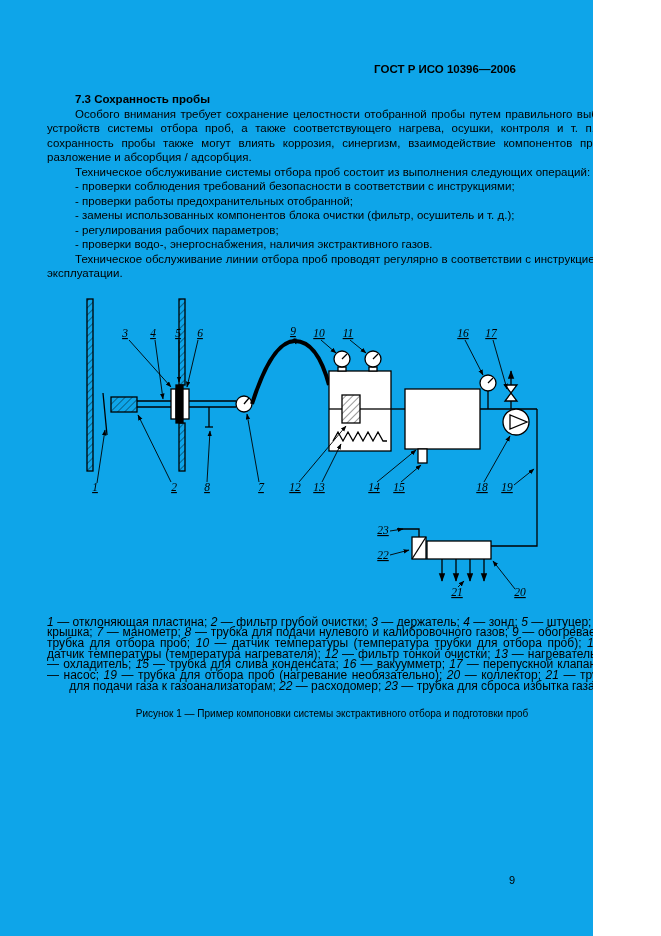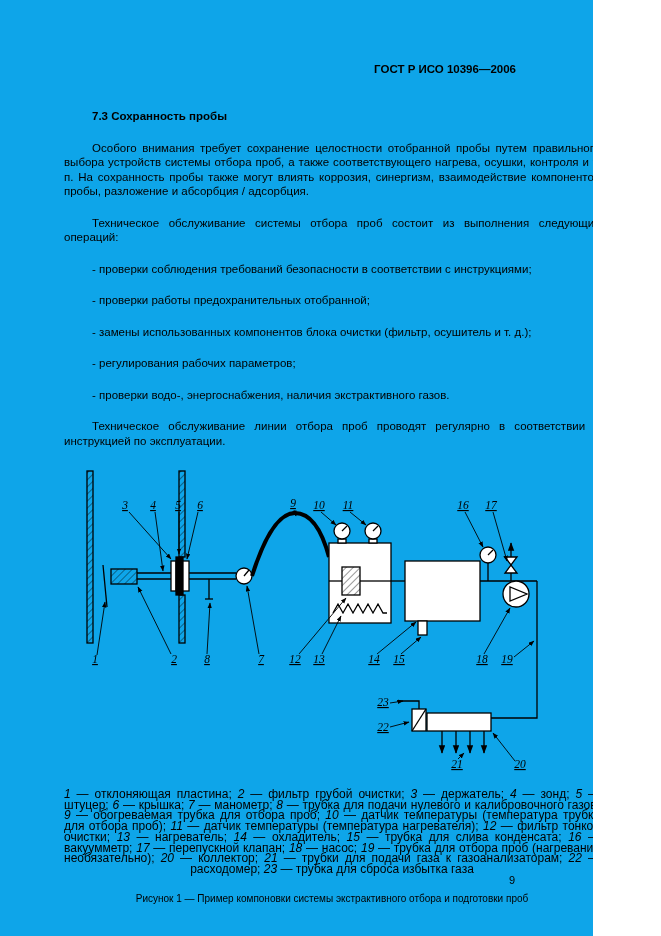--- a/index.html
+++ b/index.html
@@ -3,21 +3,21 @@
 <meta charset="utf-8">
 <style>
   * { margin:0; padding:0; box-sizing:border-box; }
   html,body { background:#ffffff; }
   .page {
     position:relative; width:593px; height:936px; background:#0ea5e9;
     font-family:"Liberation Sans", sans-serif; color:#000; overflow:hidden;
   }
   .doc-header { position:absolute; top:63px; right:77px; font-size:11.5px; font-weight:700; }
   .content { position:absolute; left:47px; top:92px; width:570px; font-size:11.5px; line-height:14.5px; }
-  p { margin:17px; }
+  p { margin:0; }
   p.h { font-weight:700; text-indent:28px; }
   p.body { text-align:justify; text-indent:28px; }
   p.li { text-align:left; text-indent:28px; }
   .figure { position:relative; height:320px; margin-top:12px; }
   .figure svg { position:absolute; left:12px; top:0; }
   .legend { font-size:12px; line-height:10.7px; text-align:justify; text-align-last:center; margin-top:4px; }
   .legend i { font-style:italic; }
   .fig-caption { font-size:10px; text-align:center; margin-top:16px; }
   .page-number { position:absolute; top:874px; right:78px; font-size:11px; }
   .co { fill:#000; stroke:none; font-family:"Liberation Serif", serif; font-style:italic;

